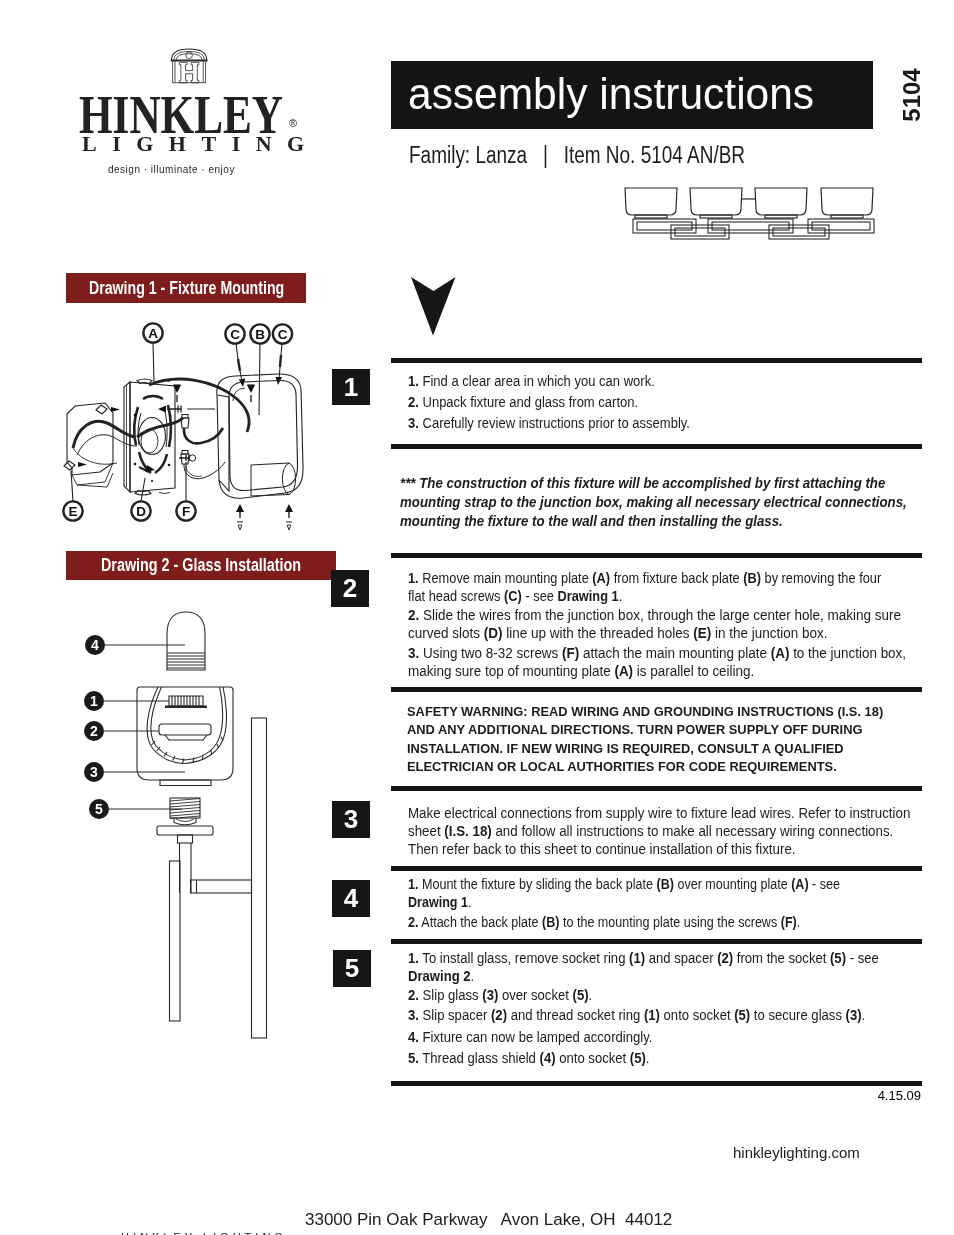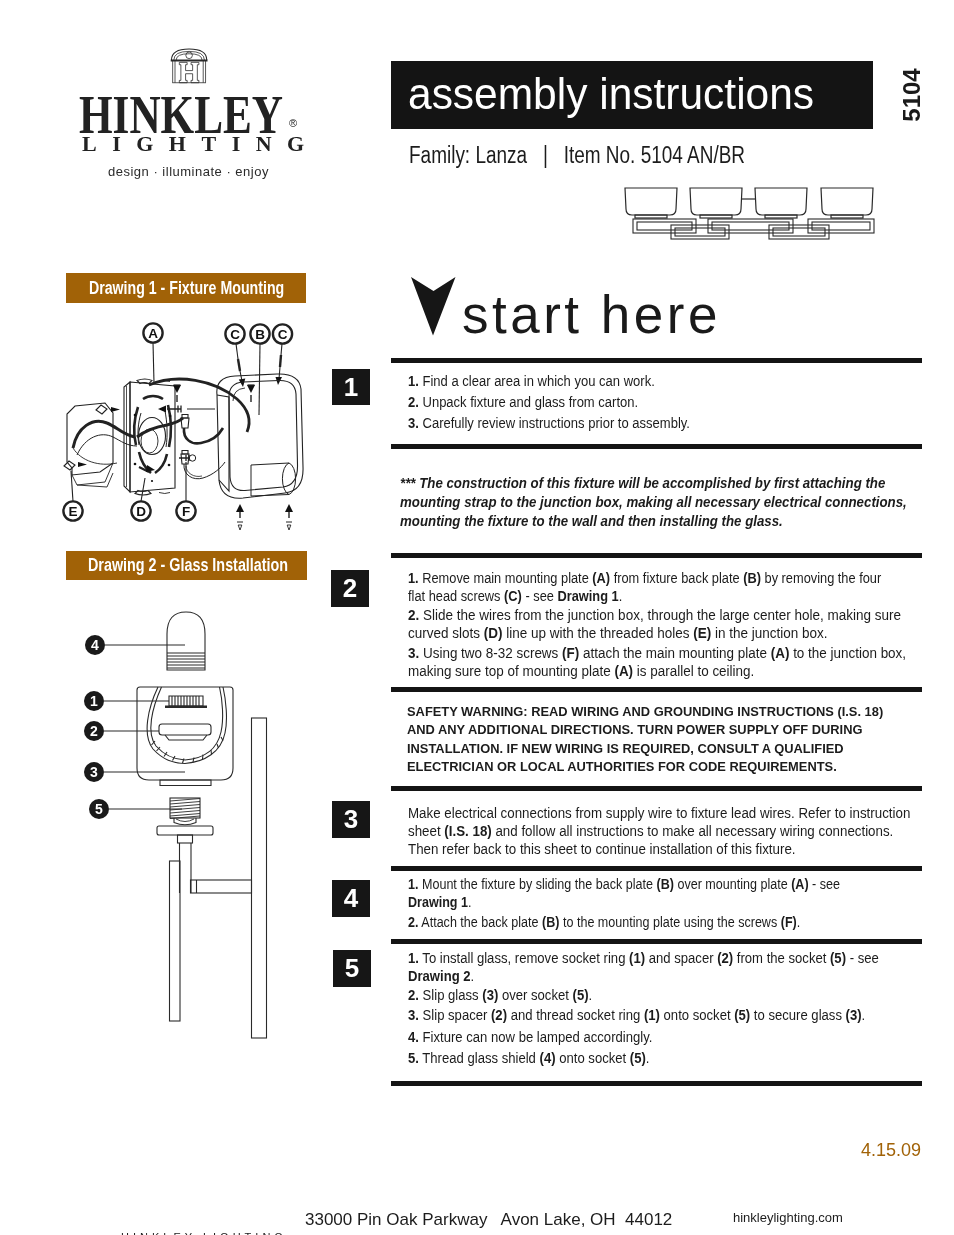--- a/index.html
+++ b/index.html
@@ -4,21 +4,21 @@
 <style>
 html,body{margin:0;padding:0;background:#fff;-webkit-font-smoothing:antialiased;}
 #page{position:relative;width:954px;height:1235px;background:#fff;overflow:hidden;
   font-family:"Liberation Sans",sans-serif;color:#1a1a1a;}
 .abs{position:absolute;}
 .rule{position:absolute;left:391px;width:531px;height:5px;background:#141414;}
 .sq{position:absolute;left:332px;width:38px;height:37px;background:#161616;color:#fff;
   font:700 26px/37px "Liberation Sans",sans-serif;text-align:center;}
 .txt{position:absolute;font-size:15.5px;line-height:18px;white-space:nowrap;
   transform-origin:0 0;color:#1c1c1c;}
-.bar{position:absolute;background:#a16207;color:#fff;text-align:center;white-space:nowrap;}
+.bar{position:absolute;background:#7f1d1d;color:#fff;text-align:center;white-space:nowrap;}
 </style>
 </head>
 <body>
 <div id="page">
 
 <svg class="abs" style="left:166px;top:44px" width="47" height="43" viewBox="0 0 60 48">
   <g fill="none" stroke="#2a2a2a" stroke-width="1">
     <path d="M7,17 Q7,3 29.5,3 Q52,3 52,17" stroke-width="1.4"></path>
     <path d="M10,17 Q10,6 29.5,6 Q49,6 49,17"></path>
     <path d="M13,17 Q13,9 29.5,9 Q46,9 46,17"></path>
@@ -32,21 +32,21 @@
     <path d="M17,20 L27,20 L27,23 L25,23 L25,30.5 L34,30.5 L34,23 L32,23 L32,20 L42,20 L42,23 L40,23 L40,43 L42,43 L42,46 L32,46 L32,43 L34,43 L34,34.5 L25,34.5 L25,43 L27,43 L27,46 L17,46 L17,43 L19,43 L19,23 L17,23 Z"></path>
   </g>
 </svg>
 
 <div class="abs" style="left:79px;top:88px;width:220px;font-family:'Liberation Serif',serif;font-weight:700;font-size:54px;line-height:54px;letter-spacing:0px;transform:scaleX(0.80);transform-origin:0 0;white-space:nowrap;color:#222;">HINKLEY</div>
 
 <div class="abs" style="left:289px;top:117px;font-size:11px;color:#222;">®</div>
 
 <div class="abs" style="left:82px;top:131px;font-family:'Liberation Serif',serif;font-size:22px;letter-spacing:15.5px;white-space:nowrap;color:#222;font-weight:bold;">LIGHTING</div>
 
-<div class="abs" style="left:108px;top:164px;font-size:13px;letter-spacing:0.5px;white-space:nowrap;color:#2a2a2a;">design · illuminate · enjoy</div>
+<div class="abs" style="left:108px;top:164px;font-size:10px;letter-spacing:0.5px;white-space:nowrap;color:#2a2a2a;">design · illuminate · enjoy</div>
 
 <div class="abs" style="left:391px;top:61px;width:482px;height:68px;background:#141414;"></div>
 
 <div class="abs" style="left:408px;top:68px;font-size:45px;color:#fff;white-space:nowrap;transform:scaleX(0.944);transform-origin:0 0;">assembly instructions</div>
 
 <div class="abs" style="left:884px;top:81px;width:56px;font-weight:700;font-size:24px;white-space:nowrap;transform:rotate(-90deg) ;transform-origin:center;color:#1a1a1a;text-align:center;">5104</div>
 
 <div class="abs" style="left:409px;top:142px;font-size:23px;white-space:nowrap;color:#1c1c1c;transform:scaleX(0.825);transform-origin:0 0;">Family: Lanza&nbsp;&nbsp; | &nbsp;&nbsp;Item No. 5104 AN/BR</div>
 
 <svg class="abs" style="left:605px;top:186px" width="280" height="58" viewBox="0 0 280 58">
@@ -223,21 +223,21 @@
           <circle cx="131" cy="196" r="9.6" stroke-width="2.4"></circle>
           <text x="131" y="201" font-size="13.5" font-weight="700" text-anchor="middle" fill="#111" stroke="none" font-family="Liberation Sans">F</text>
           <line x1="131" y1="186.4" x2="131" y2="147"></line>
         </g>
 
     <path d="M124,143 l10,0 m-3,-3 l0,6 m3,-6 l0,6" stroke-width="1.3"></path>
         <circle cx="137.5" cy="143" r="3.2" stroke-width="1"></circle>
   </g>
 </svg>
 
-<div class="bar" style="left:66px;top:551px;width:241px;height:29px;font:700 17.5px/29px 'Liberation Sans';"><span style="display:inline-block;transform:scaleX(0.82);transform-origin:center;">Drawing 2 - Glass Installation</span></div>
+<div class="bar" style="left:66px;top:551px;width:270px;height:29px;font:700 17.5px/29px 'Liberation Sans';"><span style="display:inline-block;transform:scaleX(0.82);transform-origin:center;">Drawing 2 - Glass Installation</span></div>
 
 <svg class="abs" style="left:75px;top:600px" width="200" height="450" viewBox="0 0 200 450">
   <g fill="none" stroke="#2a2a2a" stroke-width="1.1">
 
     <g>
       <path d="M92,70 L92,34 Q92,12 111,12 Q130,12 130,34 L130,70 Z"></path>
       <path d="M92,53 L130,53"></path>
       <path d="M92,56 L130,56"></path>
           <path d="M92,59 L130,59"></path>
           <path d="M92,62 L130,62"></path>
@@ -317,21 +317,20 @@
     </g>
 
     <rect x="176.5" y="118" width="15" height="320"></rect>
   </g>
 </svg>
 
 <svg class="abs" style="left:405px;top:272px" width="60" height="66" viewBox="0 0 60 66">
   <path d="M6,5 L28,63.5 L50.5,5 L28.5,19 Z" fill="#161616"></path>
 </svg>
 
-<div class="abs" style="left:462px;top:284px;font-size:53px;letter-spacing:3.5px;white-space:nowrap;color:#1a1a1a;">start here</div>
 
 <div class="rule" style="top:358px;"></div>
 
 <div class="sq" style="left:332px;top:369px;height:36px;line-height:36px;">1</div>
 
 <div class="txt" style="left:408px;top:370px;line-height:21px;transform:scaleX(0.84);"><b>1.</b> Find a clear area in which you can work.<br><b>2.</b> Unpack fixture and glass from carton.<br><b>3.</b> Carefully review instructions prior to assembly.</div>
 
 <div class="rule" style="top:444px;"></div>
 
 <div class="txt" style="left:400px;top:472.5px;font-size:15px;line-height:19px;font-weight:700;font-style:italic;transform:scaleX(0.885);">*** The construction of this fixture will be accomplished by first attaching the<br>mounting strap to the junction box, making all necessary electrical connections,<br>mounting the fixture to the wall and then installing the glass.</div>
@@ -373,23 +372,23 @@
 <div class="txt" style="left:408px;top:986px;transform:scaleX(0.845);"><b>2.</b> Slip glass <b>(3)</b> over socket <b>(5)</b>.</div>
 
 <div class="txt" style="left:408px;top:1006px;transform:scaleX(0.845);"><b>3.</b> Slip spacer <b>(2)</b> and thread socket ring <b>(1)</b> onto socket <b>(5)</b> to secure glass <b>(3)</b>.</div>
 
 <div class="txt" style="left:408px;top:1028px;transform:scaleX(0.845);"><b>4.</b> Fixture can now be lamped accordingly.</div>
 
 <div class="txt" style="left:408px;top:1049px;transform:scaleX(0.845);"><b>5.</b> Thread glass shield <b>(4)</b> onto socket <b>(5)</b>.</div>
 
 <div class="rule" style="top:1081px;"></div>
 
-<div class="abs" style="right:33px;top:1140px;font-size:18px;color:#a16207;">4.15.09</div>
+<div class="abs" style="right:33px;top:1088px;font-size:13px;color:#000000;">4.15.09</div>
 
 <div class="abs" style="left:121px;top:1211px;font-size:11px;letter-spacing:4px;color:#1c1c1c;margin-top:20px;">HINKLEY LIGHTING</div>
 
 <div class="abs" style="left:305px;top:1210px;font-size:17px;color:#1c1c1c;">33000 Pin Oak Parkway&nbsp;&nbsp; Avon Lake, OH&nbsp; 44012</div>
 
 <div class="abs" style="left:570px;top:1210px;font-size:11px;color:#1c1c1c;margin-top:34px;">800.446.5539 / 440.653.5500</div>
 
-<div class="abs" style="left:733px;top:1210px;font-size:13px;color:#1c1c1c;">hinkleylighting.com</div>
+<div class="abs" style="left:733px;top:1144px;font-size:15px;color:#1c1c1c;">hinkleylighting.com</div>
 
 </div>
 
 </body></html>

